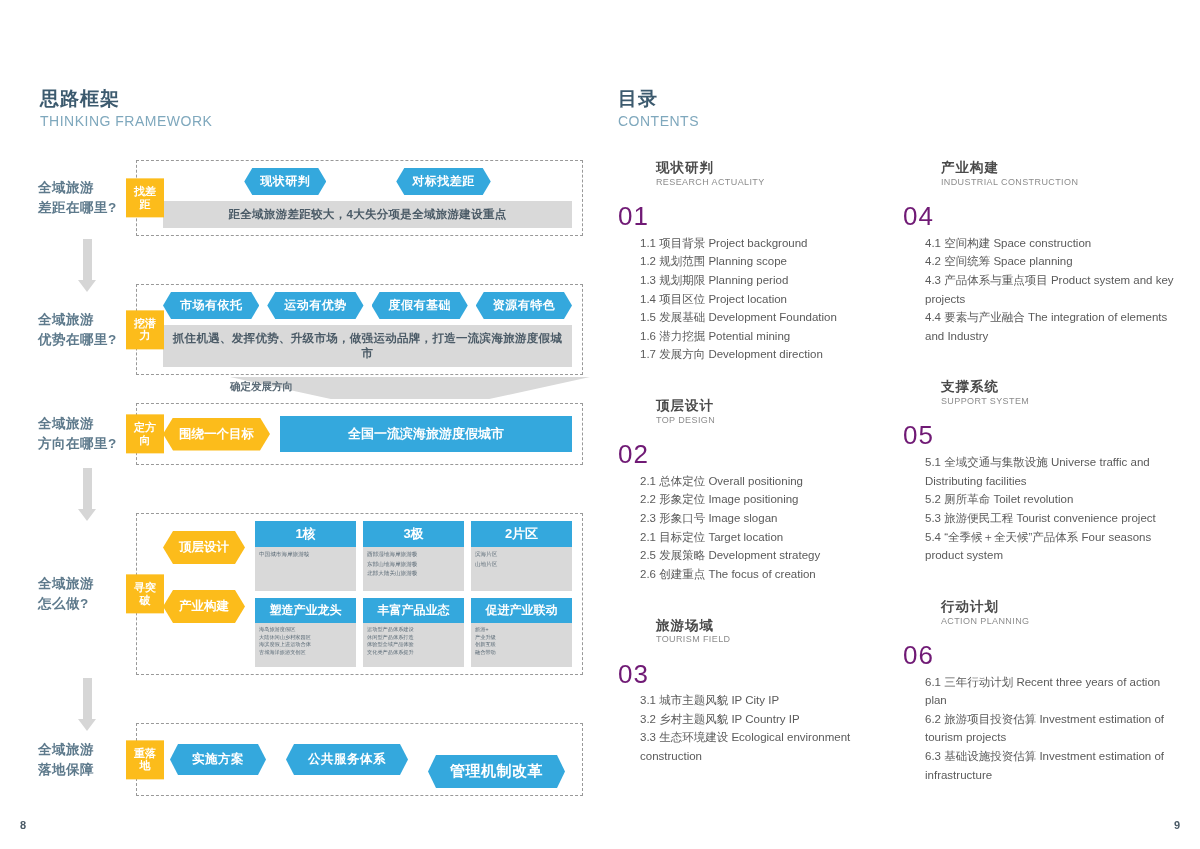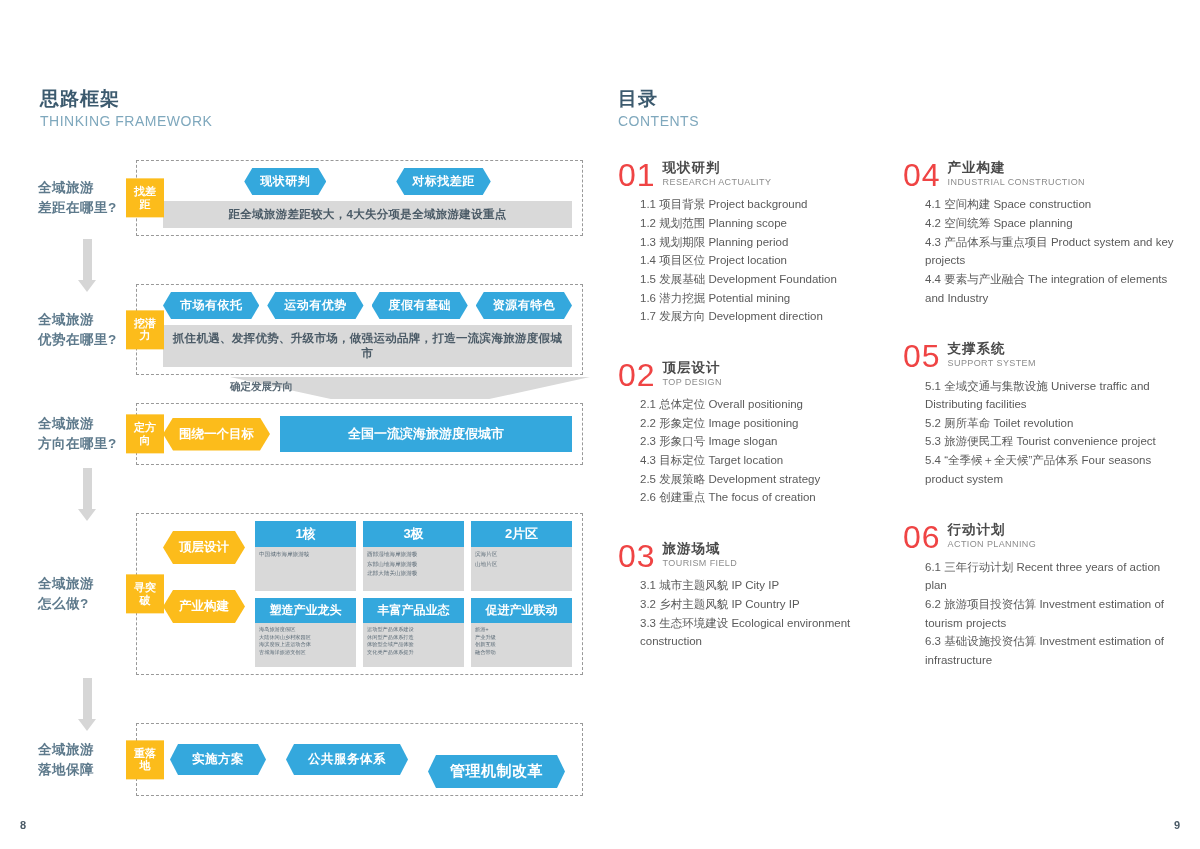--- a/index.html
+++ b/index.html
@@ -119,22 +119,22 @@
   .stage4 { display:flex; gap: 10px; align-items: flex-start; }
   .stage4-left { display:flex; flex-direction:column; gap: 26px; padding-top: 10px; }
   .stage4-right { flex:1; }
 
   
   .toc { position: absolute; left: 18px; top: 160px; width: 570px; display:flex; gap: 0; }
   .toc-col { width: 285px; padding-right: 14px; }
   .toc-block { margin-bottom: 34px; }
   .toc-block-head { display:flex; align-items: flex-start; gap: 7px; }
   .toc-num {
-    font-size: 32px; color: #ef4444; font-weight: 300; line-height: .95;
-    font-family: "Liberation Sans", sans-serif; letter-spacing: 1px;
+    font-size: 26px; color: #701a75; font-weight: 300; line-height: .95;
+    font-family: "Liberation Sans", sans-serif; letter-spacing: 1px; margin-top: 44px;
   }
   .toc-titles { padding-top: 1px; }
   .toc-cn { font-size: 13.5px; font-weight: bold; color: #4a4a4a; line-height:1.1; letter-spacing: 1px;}
   .toc-en { font-size: 9px; color: #8c8c8c; letter-spacing: .4px; margin-top:1px; }
   .toc-items { margin-top: 5px; padding-left: 22px; }
   .toc-item {
     font-size: 11.5px; color: #5a5a5a; line-height: 1.62;
   }
 
   
@@ -373,21 +373,21 @@
             <div class="toc-num">02</div>
             <div class="toc-titles">
               <div class="toc-cn">顶层设计</div>
               <div class="toc-en">TOP DESIGN</div>
             </div>
           </div>
           <div class="toc-items">
             <div class="toc-item">2.1 总体定位   Overall positioning</div>
             <div class="toc-item">2.2 形象定位   Image positioning</div>
             <div class="toc-item">2.3 形象口号   Image slogan</div>
-            <div class="toc-item">4.3 目标定位   Target location</div>
+            <div class="toc-item">2.1 目标定位   Target location</div>
             <div class="toc-item">2.5 发展策略   Development strategy</div>
             <div class="toc-item">2.6 创建重点   The focus of creation</div>
           </div>
         </div>
 
         <div class="toc-block">
           <div class="toc-block-head">
             <div class="toc-num">03</div>
             <div class="toc-titles">
               <div class="toc-cn">旅游场域</div>

